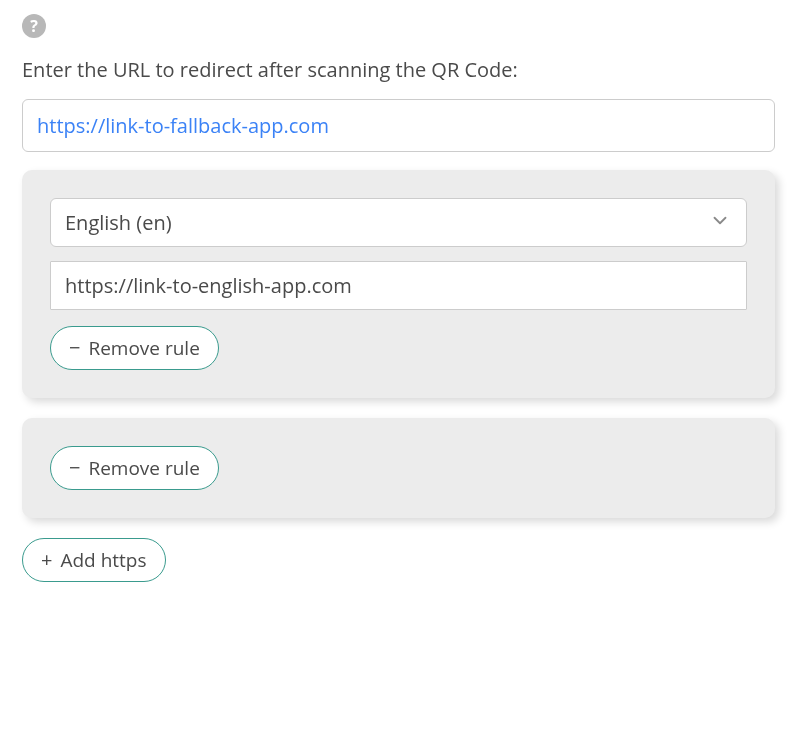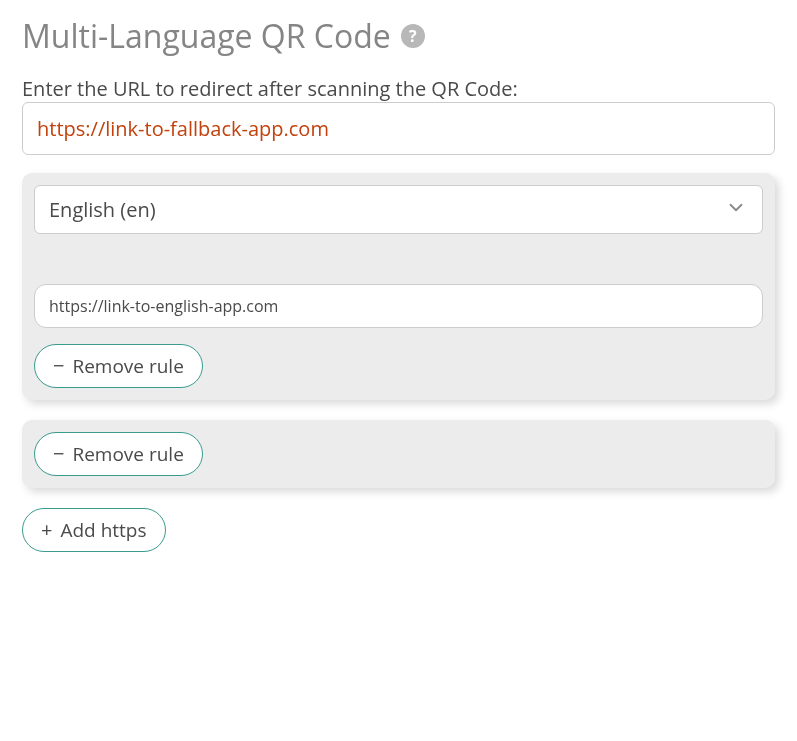--- a/index.html
+++ b/index.html
@@ -33,35 +33,36 @@
       color: #ffffff;
       display: flex;
       align-items: center;
       justify-content: center;
       font-size: 16px;
       font-weight: bold;
     }
     .instruction {
       font-size: 20px;
       color: #4a4a4a;
+      margin-bottom: 16px;
     }
     .main-input {
       width: 100%;
       padding: 12px 14px;
       font-size: 20px;
-      color: #c2410c;
+      color: #3b82f6;
       border: 1px solid #cccccc;
       border-radius: 6px;
       margin-bottom: 18px;
       font-family: inherit;
     }
     .rule-card {
       background: #ececec;
       border-radius: 10px;
-      padding: 12px;
+      padding: 28px;
       margin-bottom: 20px;
       box-shadow: 4px 4px 8px rgba(0,0,0,0.15);
     }
     .select-wrap {
       position: relative;
       margin-bottom: 14px;
     }
     .select-field {
       width: 100%;
       padding: 10px 14px;
@@ -79,28 +80,27 @@
       position: absolute;
       right: 16px;
       top: 50%;
       transform: translateY(-50%);
       pointer-events: none;
       color: #8a8a8a;
     }
     .rule-input {
       width: 100%;
       padding: 10px 14px;
-      font-size: 16px;
+      font-size: 20px;
       color: #4a4a4a;
       border: 1px solid #cccccc;
-      border-radius: 12px;
+      border-radius: 1px;
       background: #ffffff;
       margin-bottom: 16px;
       font-family: inherit;
-      margin-top: 36px;
     }
     .pill-button {
       display: inline-flex;
       align-items: center;
       gap: 8px;
       padding: 8px 18px;
       font-size: 19px;
       color: #4a4a4a;
       background: #ffffff;
       border: 1.5px solid #3a9b8e;
@@ -117,21 +117,20 @@
     .add-rule-wrap {
       margin-top: 4px;
     }
   </style>
 </head>
 <body>
 
 
 
 <div class="page-title">
-  <h1>Multi-Language QR Code</h1>
   <div class="help-icon">?</div>
 </div>
 
 <p class="instruction">Enter the URL to redirect after scanning the QR Code:</p>
 
 <input type="text" class="main-input" value="https://link-to-fallback-app.com" style="">
 
 <div class="rule-card">
   <div class="select-wrap">
     <select class="select-field">

